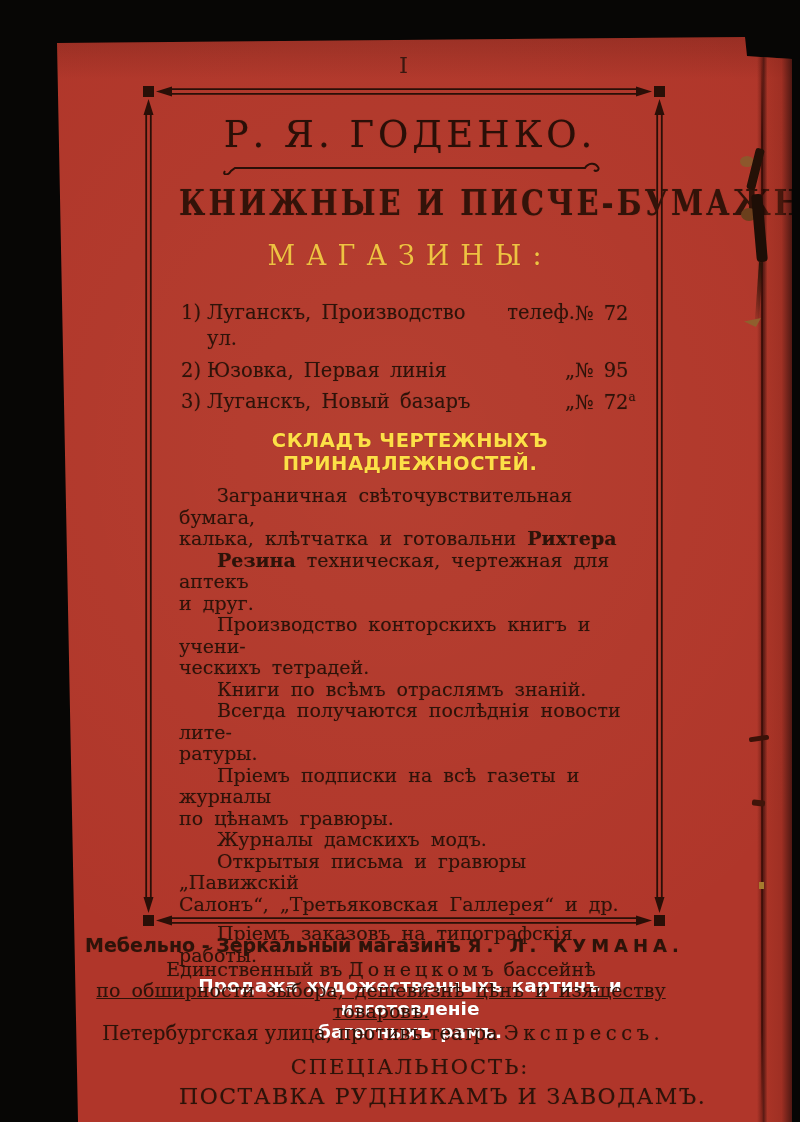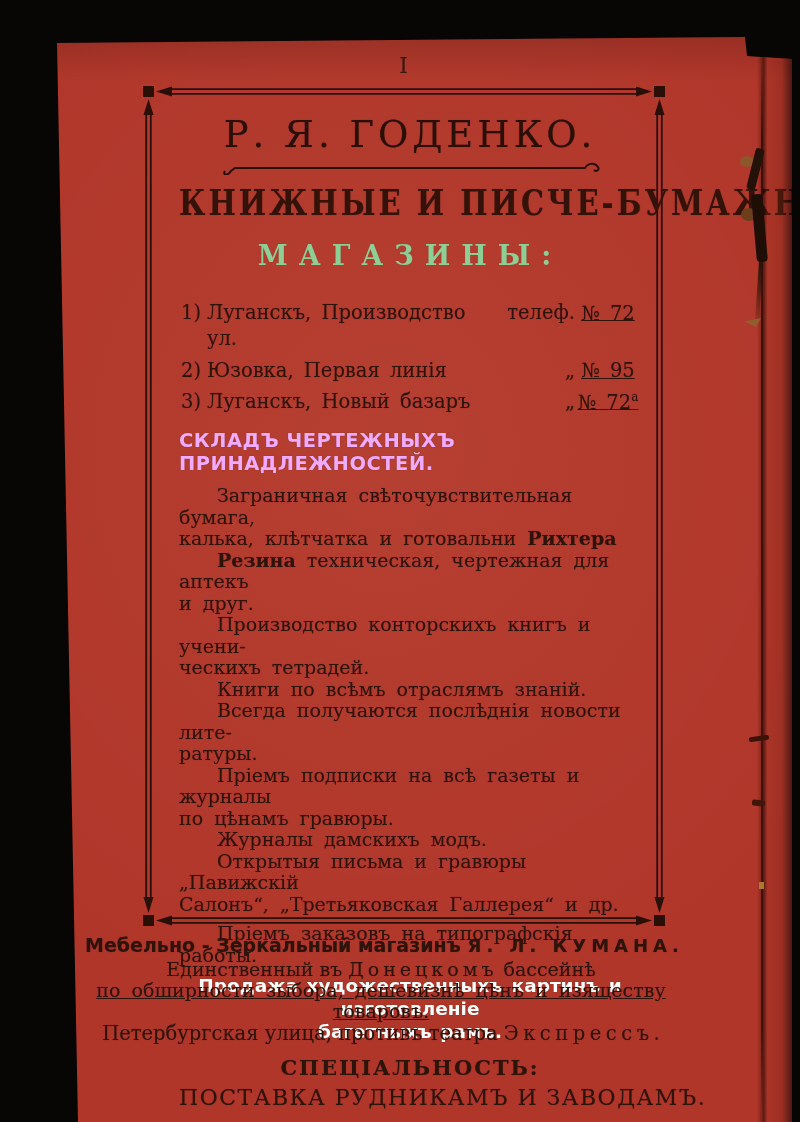--- a/index.html
+++ b/index.html
@@ -50,38 +50,38 @@
   
   .frame{position:absolute;left:86px;top:50px;width:522px;height:840px;}
   
   .content{position:absolute;left:122px;top:52px;width:462px;
     text-shadow:0 0 1px rgba(43,16,8,.35);}
   .title{margin:28px 0 0;text-align:center;font-weight:400;font-size:37px;
     letter-spacing:4px;line-height:1.05;color:#2a0f07;}
   .rule{display:block;margin:6px auto 0;}
   .khead{margin:10px 0 0;text-align:center;font-weight:700;font-size:29px;line-height:36px;
     letter-spacing:3px;transform:scaleY(1.22);color:#331309;white-space:nowrap;}
-  .mhead{margin:20px 0 0;text-align:center;font-weight:700;font-size:27px;line-height:30px;
-    letter-spacing:11px;color:#86efac;opacity:.82;}
+  .mhead{margin:20px 0 0;text-align:center;font-weight:400;font-size:27px;line-height:30px;
+    letter-spacing:11px;color:#fde047;opacity:.82;}
   .stores{margin:24px 0 0 2px;font-size:19.5px;line-height:26px;word-spacing:4px;}
   .store-row{display:flex;align-items:baseline;}
   .store-num{width:26px;}
   .store-place{flex:1;}
   .store-tel-label{width:72px;text-align:right;}
-  .store-tel-no{width:66px;text-align:center;white-space:nowrap;text-decoration:underline;}
+  .store-tel-no{width:66px;text-align:left;white-space:nowrap;}
   .store-tel-no sup{font-size:12px;}
-  .sklad{margin:14px 0 0;font-family:"DejaVu Sans",sans-serif;
-    font-weight:700;font-size:19.5px;letter-spacing:.5px;color:#f0abfc;}
+  .sklad{margin:14px 0 0;text-align:center;font-family:"DejaVu Sans",sans-serif;
+    font-weight:700;font-size:19.5px;letter-spacing:.5px;color:#fde047;}
   .paras{margin-top:10px;font-size:19px;line-height:21.5px;word-spacing:5px;}
   .paras p{margin:0;text-indent:38px;white-space:pre-line;}
   .paras p.gap{margin-top:8px;}
   .paras b{font-weight:700;}
   .sale{margin:8px 0 0;text-align:center;font-family:"DejaVu Sans",sans-serif;
     font-weight:700;font-size:18.5px;line-height:23px;white-space:pre-line;word-spacing:2px;color:#ffffff;}
-  .spec1{margin:12px 0 0;text-align:center;font-size:21px;letter-spacing:2px;font-weight:bold;}
+  .spec1{margin:12px 0 0;text-align:center;font-size:21px;letter-spacing:2px;}
   .spec2{margin:5px 0 0;text-align:center;font-size:22px;letter-spacing:1.5px;white-space:nowrap;}
   .divider{margin-top:10px;display:flex;align-items:center;justify-content:center;gap:6px;}
   .orn{font-family:"DejaVu Sans",sans-serif;font-size:13px;letter-spacing:-1px;color:#2d1309;}
   
   .footer{position:absolute;left:28px;top:896px;width:592px;text-align:center;
     color:#2d1309;text-shadow:0 0 1px rgba(43,16,8,.35);}
   .f1{font-family:"DejaVu Sans",sans-serif;font-weight:700;font-size:19px;line-height:26px;white-space:nowrap;}
   .f1 .name{font-size:18px;letter-spacing:5px;}
   .f2{font-size:19px;line-height:21px;}
   .sp1{letter-spacing:4px;}

